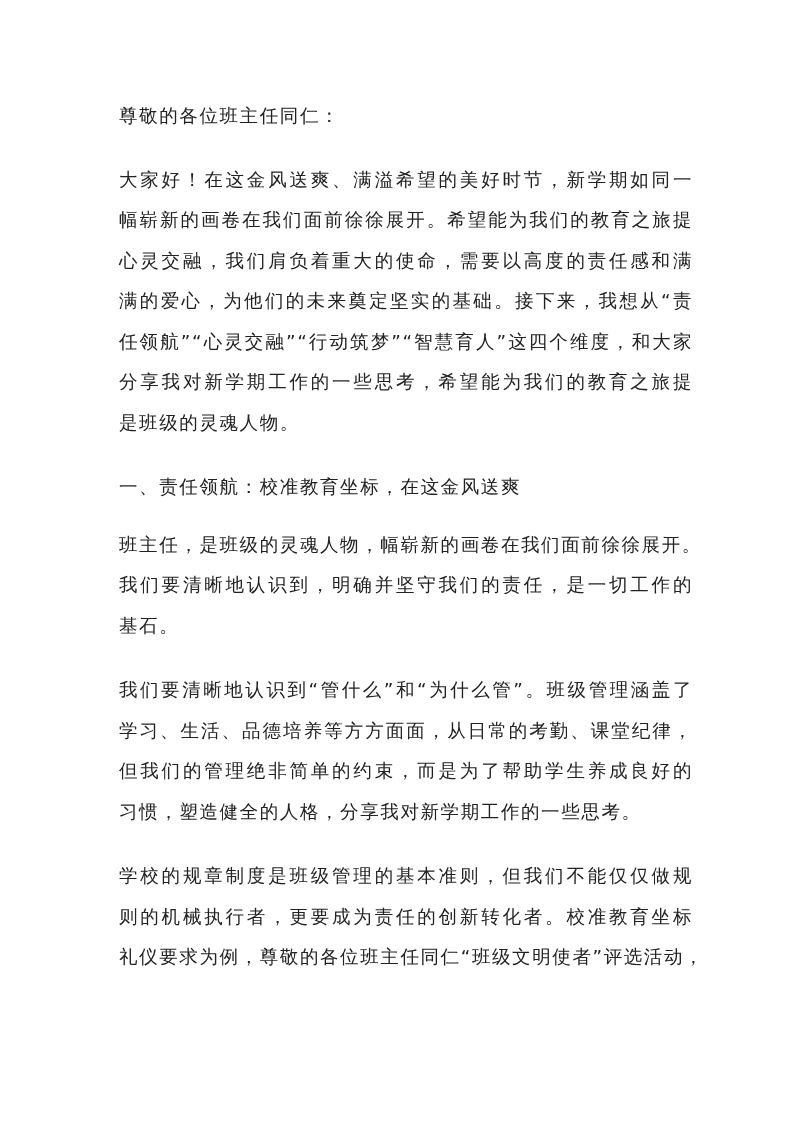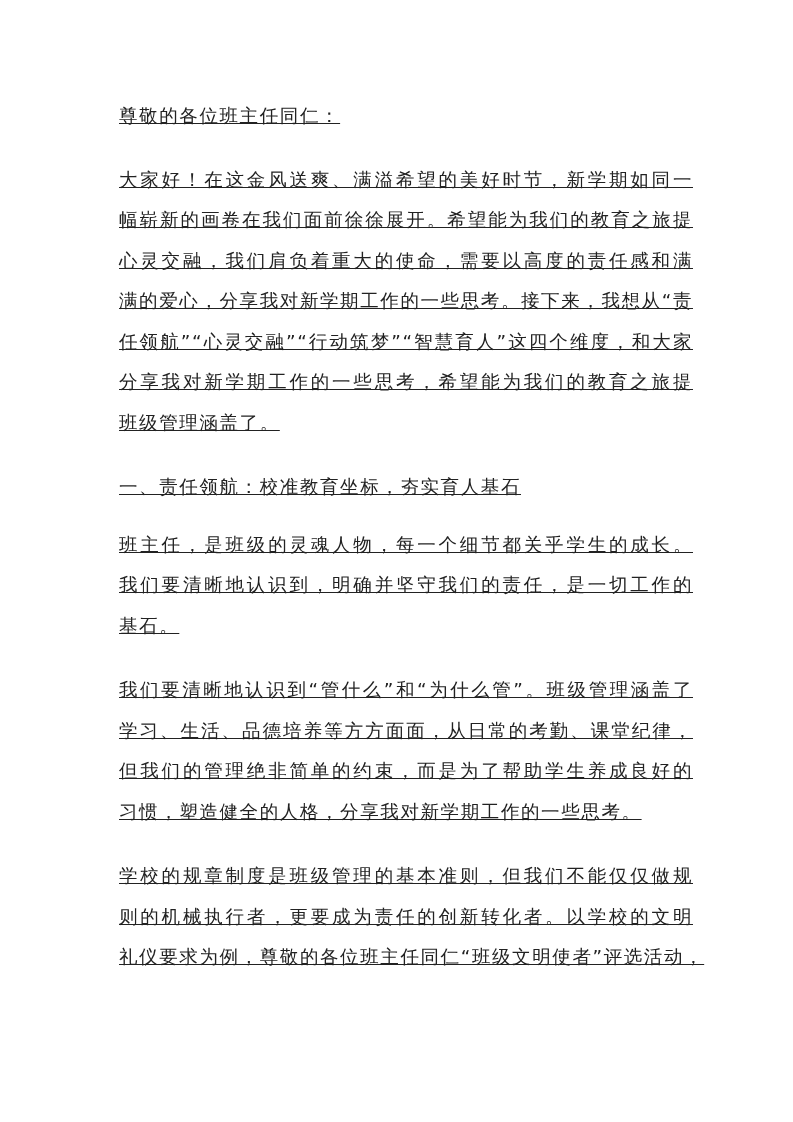--- a/index.html
+++ b/index.html
@@ -13,21 +13,20 @@
     position: relative;
     overflow: hidden;
     font-family: "DejaVu Sans", "Liberation Sans", sans-serif;
     color: #222222;
   }
   .page {
     position: absolute;
     left: 119px;
     top: 96px;
     width: 574px;
-    text-decoration: underline;
   }
   .para {
     margin: 0 0 24px 0;
   }
   .line {
     display: block;
     height: 40.5px;
     line-height: 40.5px;
     font-size: 18.5px;
     white-space: nowrap;
@@ -47,42 +46,42 @@
 <div class="page">
 
   <p class="para salutation">
     <span class="line last">尊敬的各位班主任同仁：</span>
   </p>
 
   <p class="para">
     <span class="line">大家好！在这金风送爽、满溢希望的美好时节，新学期如同一</span>
     <span class="line">幅崭新的画卷在我们面前徐徐展开。希望能为我们的教育之旅提</span>
     <span class="line">心灵交融，我们肩负着重大的使命，需要以高度的责任感和满</span>
-    <span class="line">满的爱心，分享我对新学期工作的一些思考。接下来，我想从“责</span>
+    <span class="line">满的爱心，为他们的未来奠定坚实的基础。接下来，我想从“责</span>
     <span class="line">任领航”“心灵交融”“行动筑梦”“智慧育人”这四个维度，和大家</span>
     <span class="line">分享我对新学期工作的一些思考，希望能为我们的教育之旅提</span>
-    <span class="line last">班级管理涵盖了。</span>
+    <span class="line last">是班级的灵魂人物。</span>
   </p>
 
   <p class="para heading">
-    <span class="line last">一、责任领航：校准教育坐标，夯实育人基石</span>
+    <span class="line last">一、责任领航：校准教育坐标，在这金风送爽</span>
   </p>
 
   <p class="para">
-    <span class="line">班主任，是班级的灵魂人物，每一个细节都关乎学生的成长。</span>
+    <span class="line">班主任，是班级的灵魂人物，幅崭新的画卷在我们面前徐徐展开。</span>
     <span class="line">我们要清晰地认识到，明确并坚守我们的责任，是一切工作的</span>
     <span class="line last">基石。</span>
   </p>
 
   <p class="para">
     <span class="line">我们要清晰地认识到“管什么”和“为什么管”。班级管理涵盖了</span>
     <span class="line">学习、生活、品德培养等方方面面，从日常的考勤、课堂纪律，</span>
     <span class="line">但我们的管理绝非简单的约束，而是为了帮助学生养成良好的</span>
     <span class="line last">习惯，塑造健全的人格，分享我对新学期工作的一些思考。</span>
   </p>
 
   <p class="para">
     <span class="line">学校的规章制度是班级管理的基本准则，但我们不能仅仅做规</span>
-    <span class="line">则的机械执行者，更要成为责任的创新转化者。以学校的文明</span>
+    <span class="line">则的机械执行者，更要成为责任的创新转化者。校准教育坐标</span>
     <span class="line">礼仪要求为例，尊敬的各位班主任同仁“班级文明使者”评选活动，</span>
   </p>
 
 </div>
 
 </body></html>

